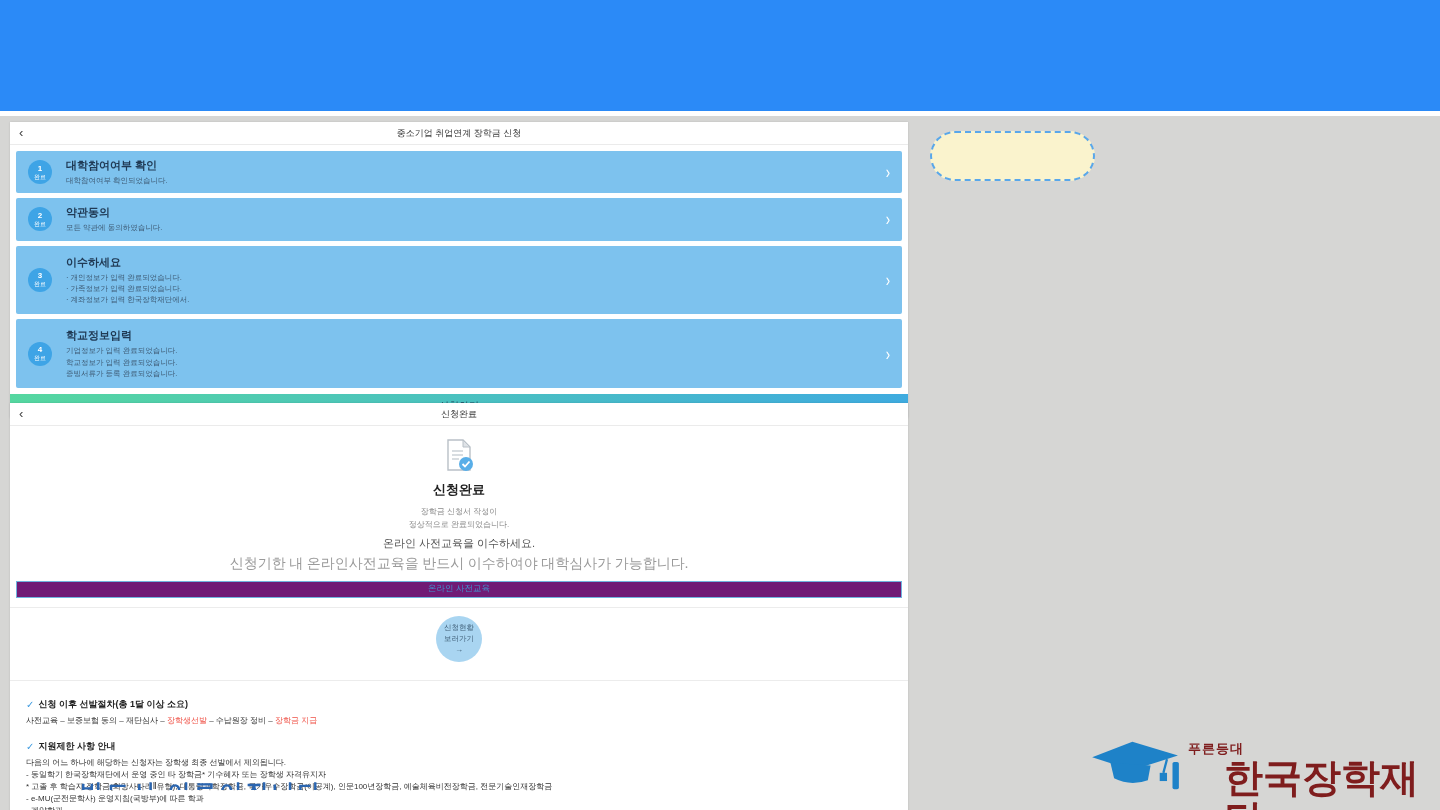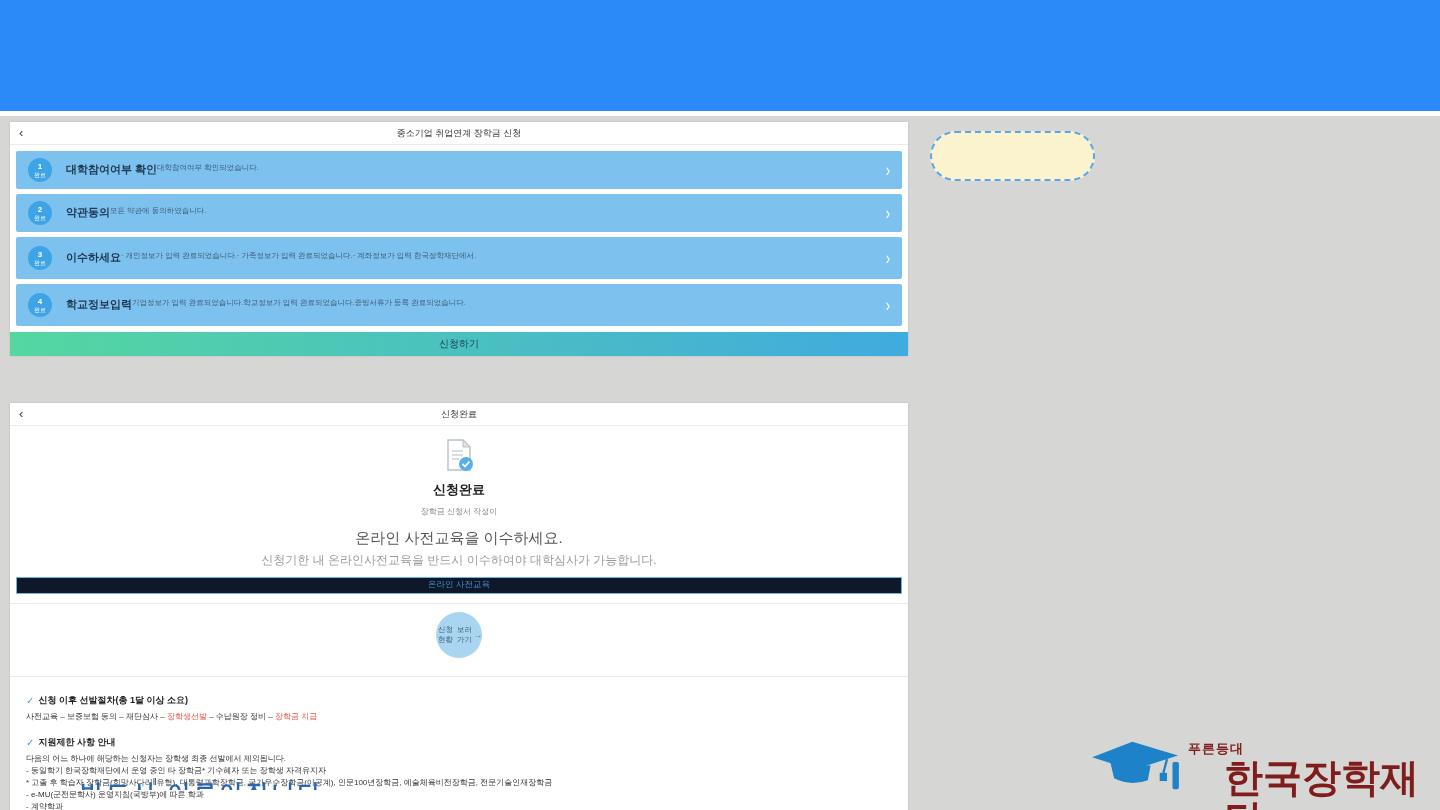--- a/index.html
+++ b/index.html
@@ -23,38 +23,38 @@
   .panel-header .back { position:absolute; left:9px; top:3px; font-size:13px; color:#444; cursor:pointer; line-height:16px; }
   .panel-header .ph-title { font-size:9px; color:#333; letter-spacing:0; }
 
   
   .steps { padding:1px 6px 6px 6px; }
   .step-card { position:relative; background:#7dc2ee; border-radius:2px; margin-top:5px; padding:7px 30px 7px 12px; display:flex; align-items:center; cursor:pointer; }
   .step-card.tall { padding-top:9px; padding-bottom:9px; }
   .badge { flex:0 0 24px; width:24px; height:24px; border-radius:50%; background:#3ea4e6; color:#fff; display:flex; flex-direction:column; align-items:center; justify-content:center; margin-right:14px; line-height:1; }
   .badge .b-num { font-size:8px; font-weight:bold; }
   .badge .b-label { font-size:6px; margin-top:1px; }
-  .step-body { display:flex; flex-direction:row; }
+  .step-body { display:flex; flex-direction:column; }
   .step-title { font-size:11px; font-weight:bold; color:#203a55; margin-bottom:2px; }
   .step-line { font-size:7.5px; color:#3d5a74; line-height:1.5; }
   .chev { position:absolute; right:12px; top:50%; transform:translateY(-50%) scaleY(1.4); color:#fff; font-size:13px; }
 
   .submit-btn { display:block; width:100%; height:24px; border:none; background:linear-gradient(90deg,#55d7a0,#3fabdf); color:#1c4059; font-size:10px; font-family:inherit; cursor:pointer; }
 
   
   .pb-content { text-align:center; }
   .doc-icon-wrap { padding-top:13px; }
   .result-title { font-size:13px; font-weight:bold; color:#222; margin-top:5px; }
   .result-lines { margin-top:7px; font-size:8px; color:#8a8a8a; line-height:1.6; }
-  .edu-title { margin-top:10px; font-size:15px; color:#555; }
-  .edu-note { margin-top:4px; font-size:12px; color:#9a9a9a; }
-  .edu-btn { display:block; width:calc(100% - 12px); margin:8px auto 0 auto; height:17px; background:#0f172a; border:1px solid #6fb3de; color:#3f96d2; font-size:8.5px; font-family:inherit; cursor:pointer; }
+  .edu-title { margin-top:4px; font-size:11px; color:#555; }
+  .edu-note { margin-top:4px; font-size:14px; color:#9a9a9a;font-family:Liberation Serif, serif; }
+  .edu-btn { display:block; width:calc(100% - 12px); margin:8px auto 0 auto; height:17px; background:#701a75; border:1px solid #6fb3de; color:#3f96d2; font-size:8.5px; font-family:inherit; cursor:pointer; }
   .divider { border-top:1px solid #ececec; margin-top:9px; }
   .circle-block { padding:8px 0 9px 0; display:flex; justify-content:center; }
-  .status-circle { width:46px; height:46px; border-radius:50%; background:#a9d5f1; display:flex; align-items:center; justify-content:center; cursor:pointer; }
+  .status-circle { width:46px; height:46px; border-radius:50%; background:#a9d5f1; display:flex; flex-direction:column; align-items:center; justify-content:center; cursor:pointer; }
   .status-circle .sc-line { font-size:7.5px; color:#41617a; line-height:1.35; }
   .status-circle .sc-arrow { font-size:8px; color:#41617a; margin-top:1px; }
 
   .sections { text-align:left; padding:17px 16px 10px 16px; }
   .section { margin-bottom:13px; }
   .sec-head { display:flex; align-items:center; font-size:9px; font-weight:bold; color:#222; margin-bottom:4px; }
   .check { color:#3f9be0; font-size:10px; font-weight:bold; margin-right:4px; }
   .sec-line { font-size:8px; color:#333; line-height:1.5; }
   .red { color:#ef5348; }
 
@@ -156,20 +156,21 @@
         <line x1="8" y1="12" x2="19" y2="12" stroke="#c8ced4" stroke-width="1.4"></line>
         <line x1="8" y1="16" x2="19" y2="16" stroke="#c8ced4" stroke-width="1.4"></line>
         <line x1="8" y1="20" x2="15" y2="20" stroke="#c8ced4" stroke-width="1.4"></line>
         <circle cx="22" cy="25" r="7" fill="#58aee8"></circle>
         <polyline points="18.5,25 21,27.5 25.5,22.5" fill="none" stroke="#ffffff" stroke-width="1.8"></polyline>
       </svg>
     </div>
     <div class="result-title">신청완료</div>
     <div class="result-lines">
       <div>장학금 신청서 작성이</div>
+      <div>정상적으로 완료되었습니다.</div>
     </div>
     <div class="edu-title">온라인 사전교육을 이수하세요.</div>
     <div class="edu-note">신청기한 내 온라인사전교육을 반드시 이수하여야 대학심사가 가능합니다.</div>
     <button class="edu-btn">온라인 사전교육</button>
     <div class="divider"></div>
 
     <div class="circle-block">
       <div class="status-circle">
         <span class="sc-line">신청현황</span>
         <span class="sc-line">보러가기</span>

